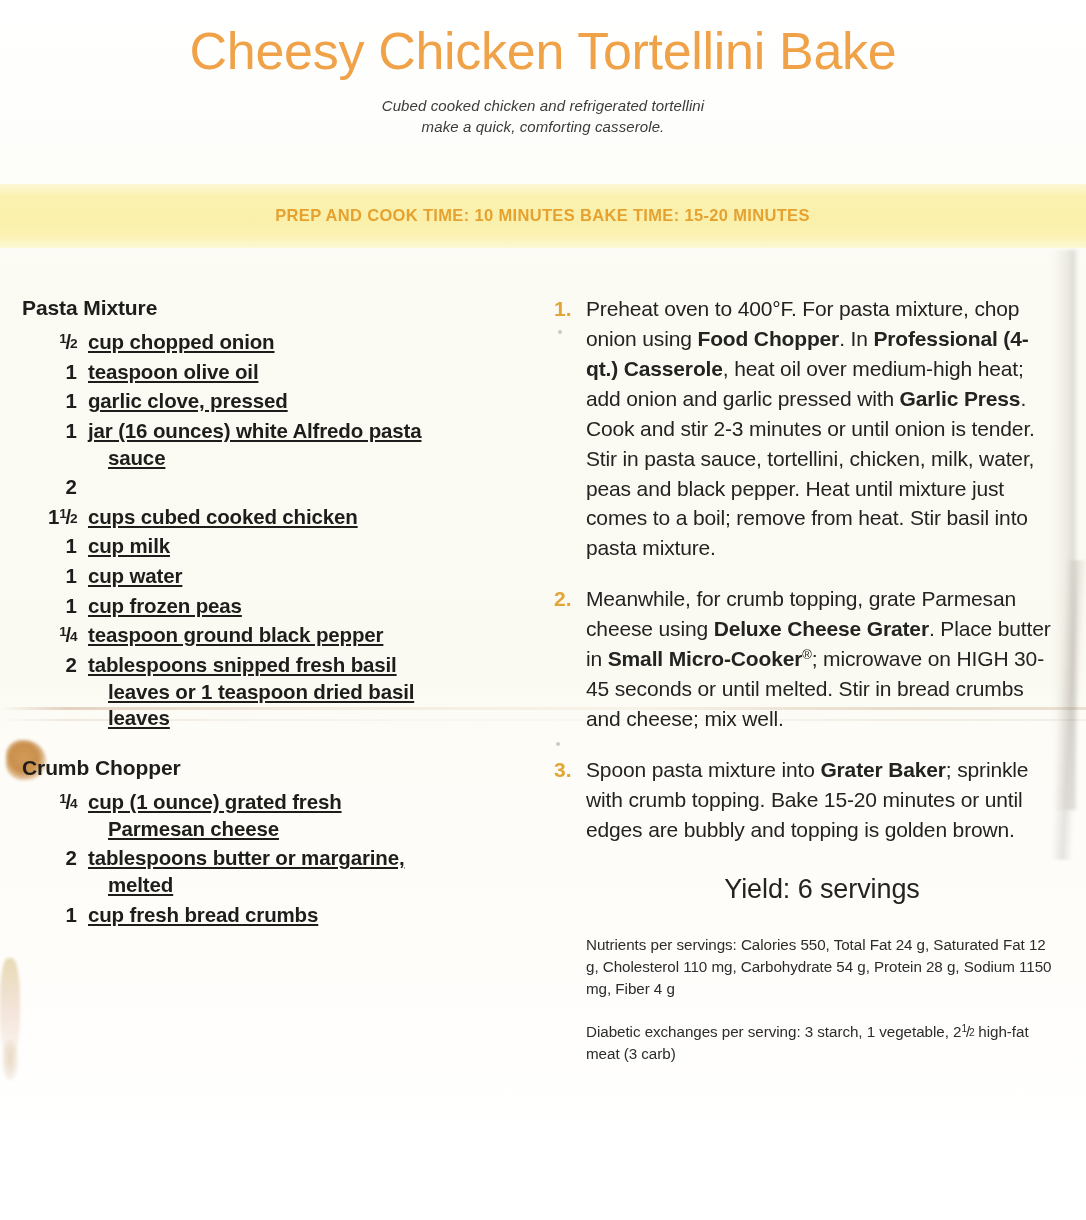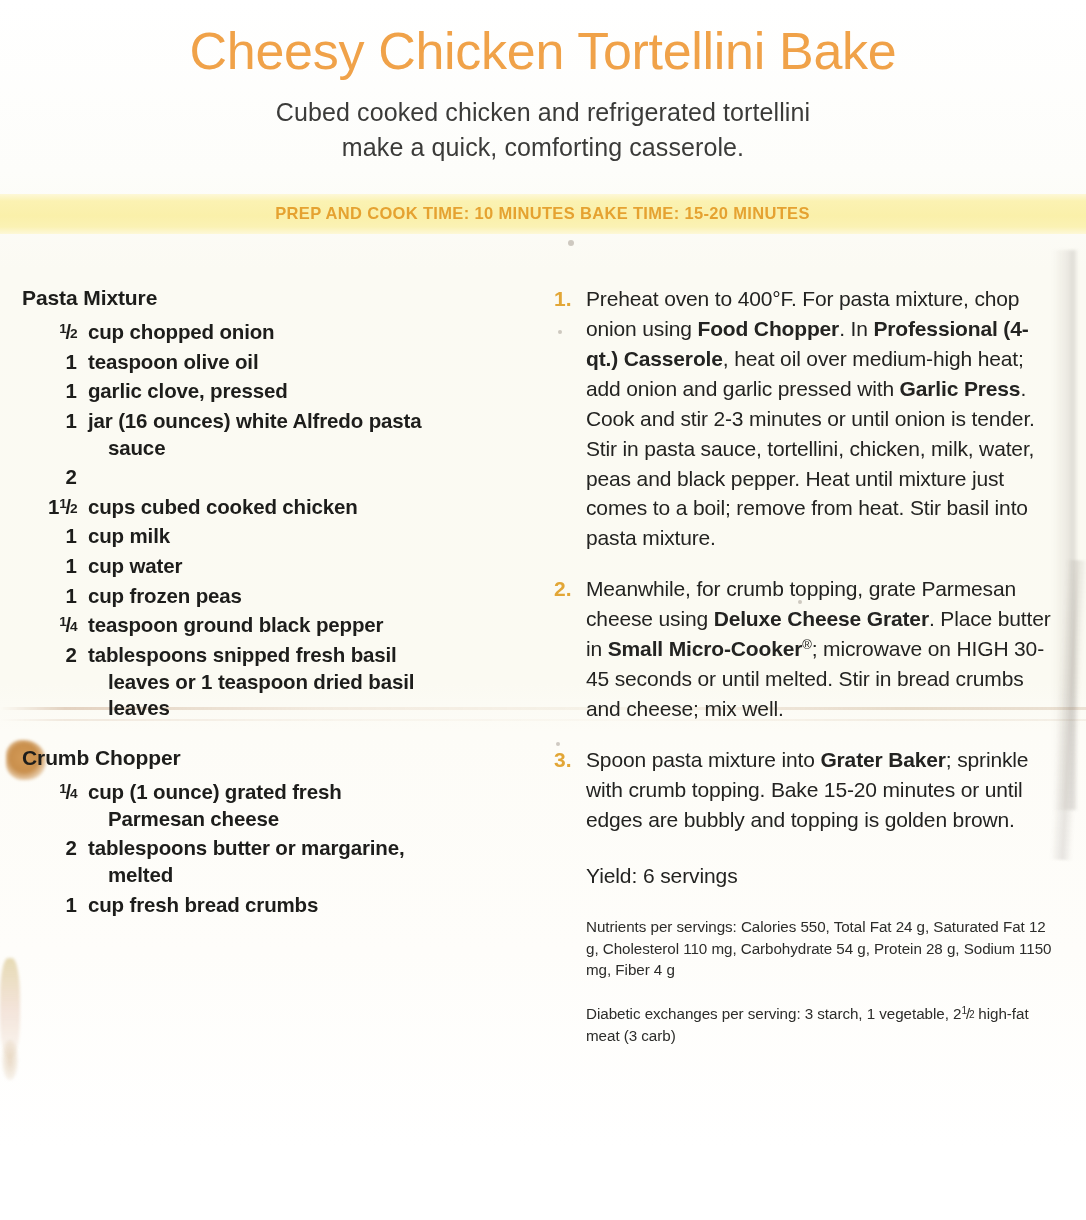--- a/index.html
+++ b/index.html
@@ -119,36 +119,37 @@
   #recipe-title {
     font-size: 52px;
     font-weight: 400;
     letter-spacing: -0.3px;
     line-height: 1.05;
     margin: 0;
     color: #f0a249;
   }
   #recipe-subtitle {
     margin: 16px 0 0 0;
-    font-size: 25px;
+    font-size: 15px;
+    font-style: italic;
     line-height: 1.42;
     color: #3b3b39;
     letter-spacing: 0.1px;
   }
   #recipe-subtitle .l {
     display: block;
   }
 
   
   #time-band {
     position: absolute;
-    top: 194px;
+    top: 184px;
     left: 0;
     width: 100%;
-    height: 40px;
+    height: 64px;
     background: linear-gradient(to bottom,
         #fdf8d8 0%,
         #fbf2b2 18%,
         #faf0aa 55%,
         #fbf2b4 82%,
         #fdf8d8 100%);
     display: flex;
     align-items: center;
     justify-content: center;
   }
@@ -156,21 +157,21 @@
     font-size: 17px;
     font-weight: bold;
     color: #e5a231;
     letter-spacing: 0.35px;
     transform: scaleX(0.97);
   }
 
   
   #content {
     position: absolute;
-    top: 238px;
+    top: 248px;
     left: 0;
     width: 1086px;
     display: flex;
   }
   #col-ingredients {
     width: 546px;
     padding: 48px 0 0 22px;
     box-sizing: border-box;
   }
   #col-steps {
@@ -202,20 +203,21 @@
     font-weight: bold;
     padding-right: 11px;
     box-sizing: border-box;
     white-space: nowrap;
   }
   .ing-name {
     font-size: 20.5px;
     font-weight: bold;
     letter-spacing: -0.15px;
     max-width: 410px;
+    text-decoration: underline;
   }
   .ing-name .cont {
     display: block;
     padding-left: 20px;
   }
   .frac {
     font-size: 0.98em;
     letter-spacing: -0.5px;
   }
   .frac sup, .frac sub {
@@ -245,25 +247,26 @@
     letter-spacing: -0.15px;
     color: #232321;
   }
   .step-text b { font-weight: bold; }
   .step-text sup {
     font-size: 0.62em;
     vertical-align: 0.55em;
     line-height: 0;
   }
   #yield-line {
-    font-size: 21px;
+    font-size: 27px;
     line-height: 1.4;
     color: #232321;
     margin: 26px 0 0 32px;
     letter-spacing: -0.1px;
+    text-align: center;
   }
   .note {
     font-size: 15.2px;
     line-height: 1.42;
     color: #2c2c2a;
     margin: 26px 0 0 32px;
     max-width: 480px;
     letter-spacing: -0.05px;
   }
   .note.second { margin-top: 22px; }

